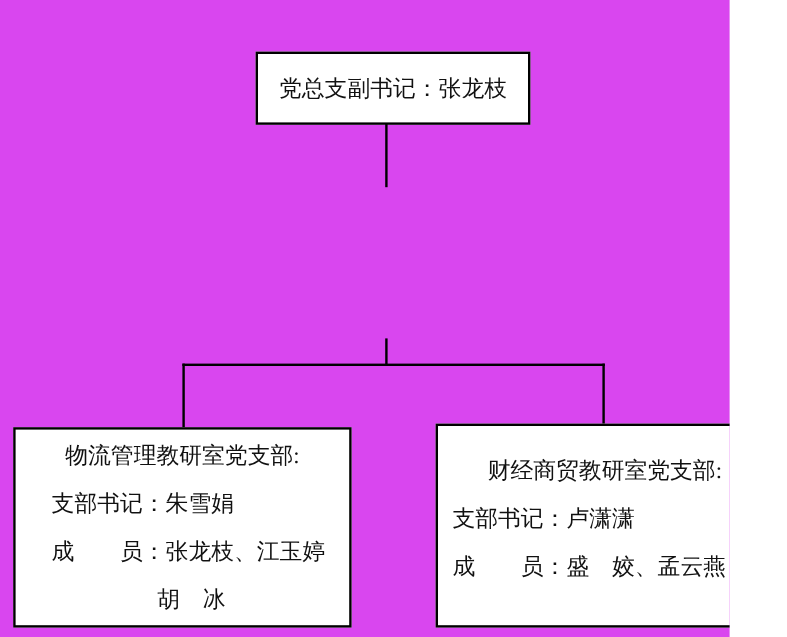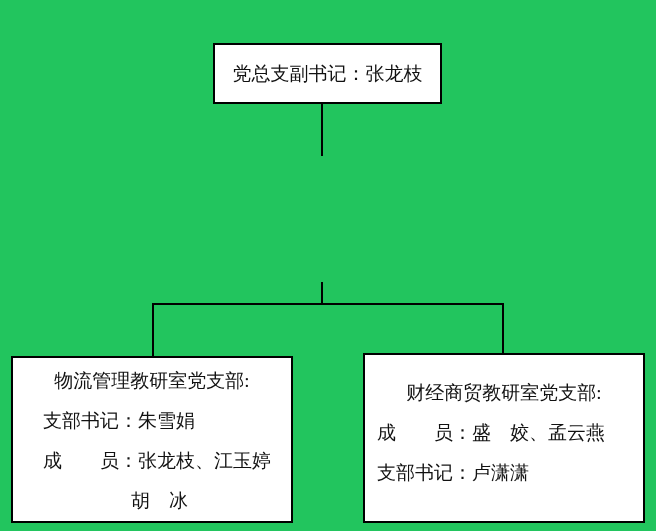--- a/index.html
+++ b/index.html
@@ -2,23 +2,23 @@
 <html><head>
 <meta charset="utf-8">
 <style>
   html, body {
     margin: 0;
     padding: 0;
     background: #ffffff;
   }
   .canvas {
     position: relative;
-    width: 656px;
+    width: 608px;
     height: 531px;
-    background: #22c55e;
+    background: #d946ef;
     font-family: "Liberation Serif", "DejaVu Serif", serif;
     font-size: 19px;
     color: #111111;
     overflow: hidden;
   }
   .box {
     position: absolute;
     box-sizing: border-box;
     border: 2px solid #000000;
     background: #ffffff;
@@ -93,17 +93,17 @@
 
   <div class="box box-left branch">
     <div class="title">物流管理教研室党支部:</div>
     <div class="line">支部书记：朱雪娟</div>
     <div class="line">成　　员：张龙枝、江玉婷</div>
     <div class="line cont">胡　冰</div>
   </div>
 
   <div class="box box-right branch">
     <div class="title">财经商贸教研室党支部:</div>
+    <div class="line">支部书记：卢潇潇</div>
     <div class="line">成　　员：盛　姣、孟云燕</div>
-    <div class="line">支部书记：卢潇潇</div>
   </div>
 
 </div>
 
 </body></html>

